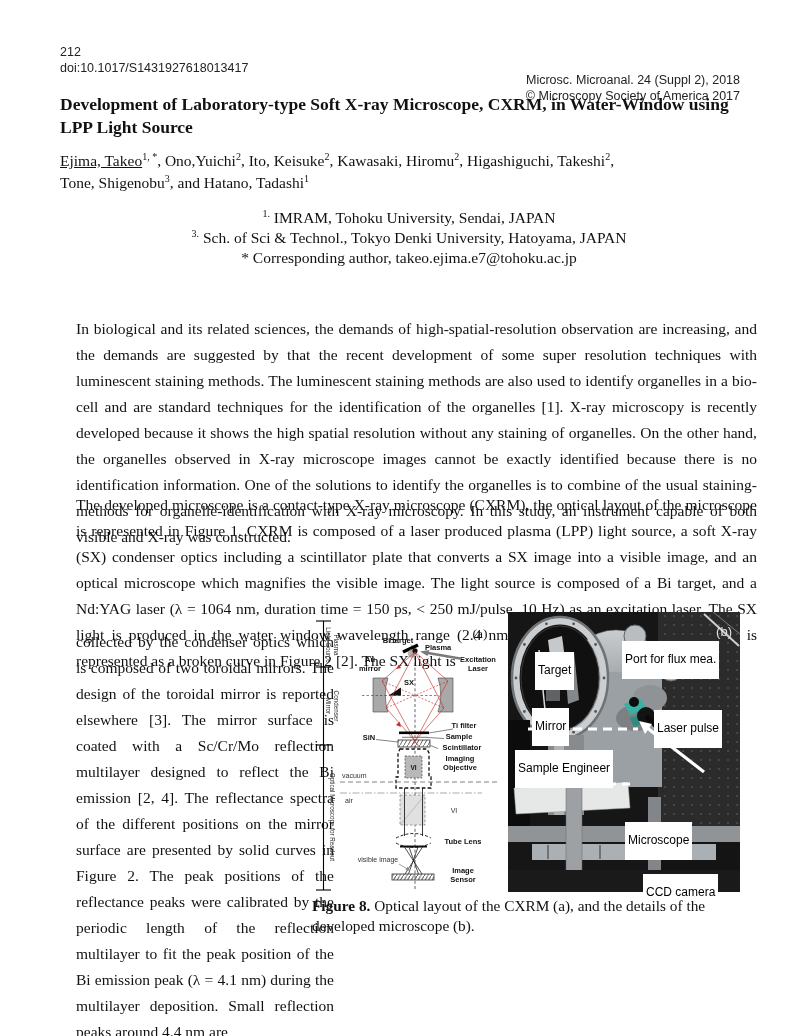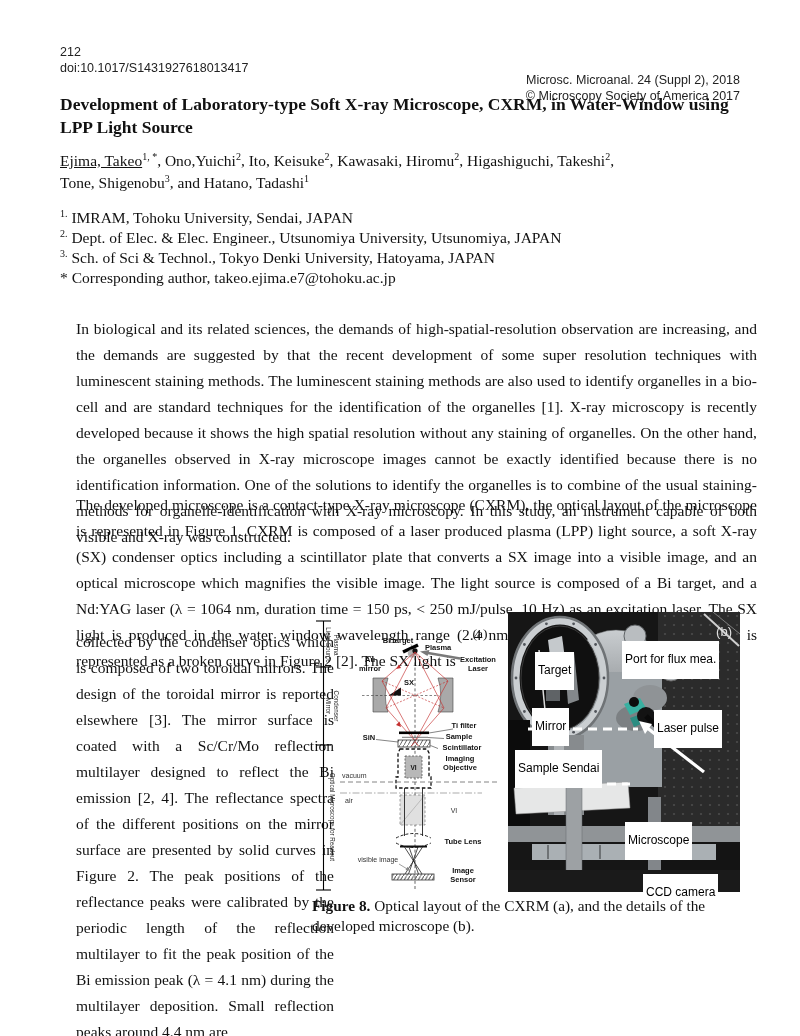--- a/index.html
+++ b/index.html
@@ -42,23 +42,22 @@
   </div>
   <div class="abs hdr hdr-right" style="right:60px;top:44px;">
     <div>Microsc. Microanal. 24 (Suppl 2), 2018</div>
     <div>© Microscopy Society of America 2017</div>
   </div>
 
   <div class="abs title" style="left:60px;top:93px;width:682px;">Development of Laboratory-type Soft X-ray Microscope, CXRM, in Water-Window using LPP Light Source</div>
 
   <div class="abs authors" style="left:60px;top:150px;width:682px;"><span class="u">Ejima, Takeo</span><sup>1, *</sup><span>, Ono,Yuichi</span><sup>2</sup><span>, Ito, Keisuke</span><sup>2</sup><span>, Kawasaki, Hiromu</span><sup>2</sup><span>, Higashiguchi, Takeshi</span><sup>2</sup><span>,</span><br><span>Tone, Shigenobu</span><sup>3</sup><span>, and Hatano, Tadashi</span><sup>1</sup></div>
 
-  <div class="abs aff" style="left:60px;top:208px;width:682px;">
+  <div class="abs aff" style="left:68px;top:208px;width:682px;text-align:center;">
       <div><sup>1.</sup><span> IMRAM, Tohoku University, Sendai, JAPAN</span></div>
-      <div><sup>2.</sup><span> Dept. of Elec. &amp; Elec. Engineer., Utsunomiya University, Utsunomiya, JAPAN</span></div>
       <div><sup>3.</sup><span> Sch. of Sci &amp; Technol., Tokyo Denki University, Hatoyama, JAPAN</span></div>
       <div><span>* Corresponding author, takeo.ejima.e7@tohoku.ac.jp</span></div>
     </div>
 
   <p class="abs para" style="left:60px;top:300px;width:681px;">In biological and its related sciences, the demands of high-spatial-resolution observation are increasing, and the demands are suggested by that the recent development of some super resolution techniques with luminescent staining methods. The luminescent staining methods are also used to identify organelles in a bio-cell and are standard techniques for the identification of the organelles [1]. X-ray microscopy is recently developed because it shows the high spatial resolution without any staining of organelles. On the other hand, the organelles observed in X-ray microscope images cannot be exactly identified because there is no identification information. One of the solutions to identify the organelles is to combine of the usual staining-methods for organelle-identification with X-ray microscopy. In this study, an instrument capable of both visible and X-ray was constructed.</p>
 
   <p class="abs para" style="left:60px;top:476px;width:681px;">The developed microscope is a contact-type X-ray microscope (CXRM), the optical layout of the microscope is represented in Figure 1. CXRM is composed of a laser produced plasma (LPP) light source, a soft X-ray (SX) condenser optics including a scintillator plate that converts a SX image into a visible image, and an optical microscope which magnifies the visible image. The light source is composed of a Bi target, and a Nd:YAG laser (λ = 1064 nm, duration time = 150 ps, &lt; 250 mJ/pulse, 10 Hz) as an excitation laser. The SX light is produced in the water window wavelength range (2.4 nm - 4.4 nm). The emission spectrum is represented as a broken curve in Figure 2 [2]. The SX light is</p>
 
   <p class="abs para" style="left:60px;top:613px;width:258px;">collected by the condenser optics which is composed of two toroidal mirrors.  The design of the toroidal mirror is reported elsewhere [3]. The mirror surface is coated with a Sc/Cr/Mo reflection multilayer designed to reflect the Bi emission [2, 4]. The reflectance spectra of the different positions on the mirror surface are presented by solid curves in Figure 2. The peak positions of the reflectance peaks were calibrated by the periodic length of the reflection multilayer to fit the peak position of the Bi emission peak (λ = 4.1 nm) during the multilayer deposition. Small reflection peaks around 4.4 nm are</p>
 
@@ -243,21 +242,21 @@
         <line x1="20" y1="117" x2="130" y2="117" stroke="#ffffff" stroke-width="3" stroke-dasharray="9,6"></line>
         <line x1="24" y1="172" x2="122" y2="172" stroke="#ffffff" stroke-width="3" stroke-dasharray="9,6"></line>
         <line x1="196" y1="160" x2="138" y2="115" stroke="#ffffff" stroke-width="3.2"></line>
         <polygon points="131,109 144,112 137,122" fill="#ffffff"></polygon>
       </svg>
       <div class="ptag" style="right:8px;top:12px;">(b)</div>
       <div class="plabel" style="left:114px;top:29px;">Port for flux mea.</div>
       <div class="plabel" style="left:27px;top:40px;">Target</div>
       <div class="plabel" style="left:24px;top:96px;">Mirror</div>
       <div class="plabel" style="left:146px;top:98px;">Laser pulse</div>
-      <div class="plabel" style="left:7px;top:138px;">Sample Sendai</div>
+      <div class="plabel" style="left:7px;top:138px;">Sample Engineer</div>
       <div class="plabel" style="left:117px;top:210px;">Microscope</div>
       <div class="plabel" style="left:135px;top:262px;">CCD camera</div>
     </div>
   </div>
 
   <div class="abs caption" style="left:312px;top:896px;width:425px;">
     <b>Figure 8.</b>
     <span> </span>
     <span>Optical layout of the CXRM (a), and the details of the developed microscope (b).</span>
   </div>

